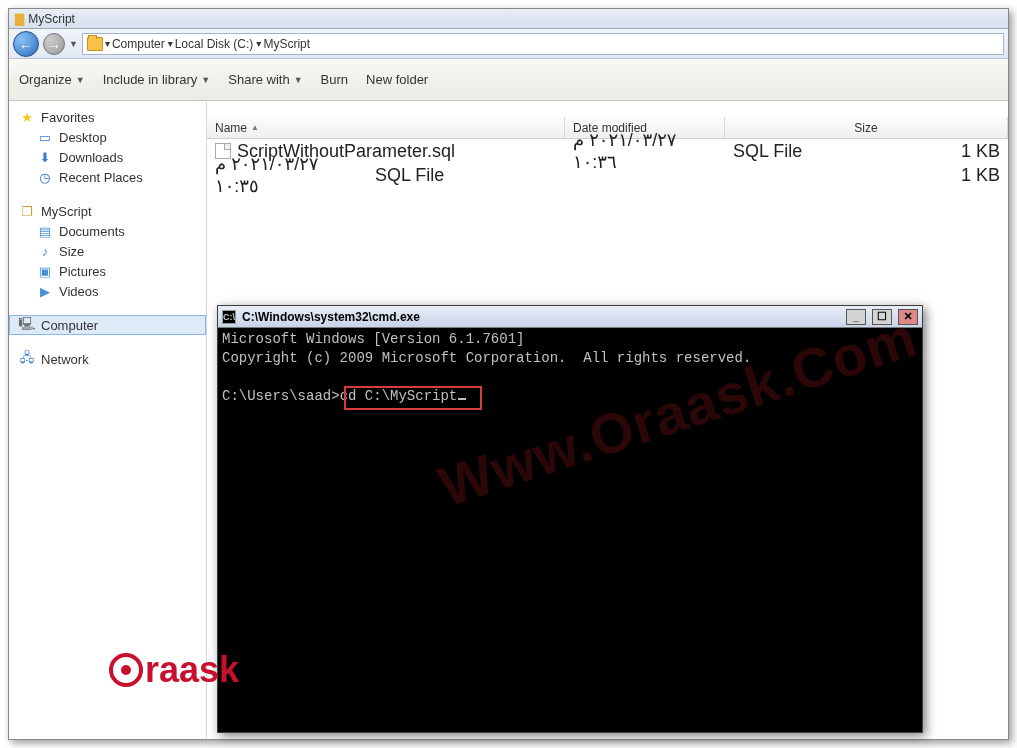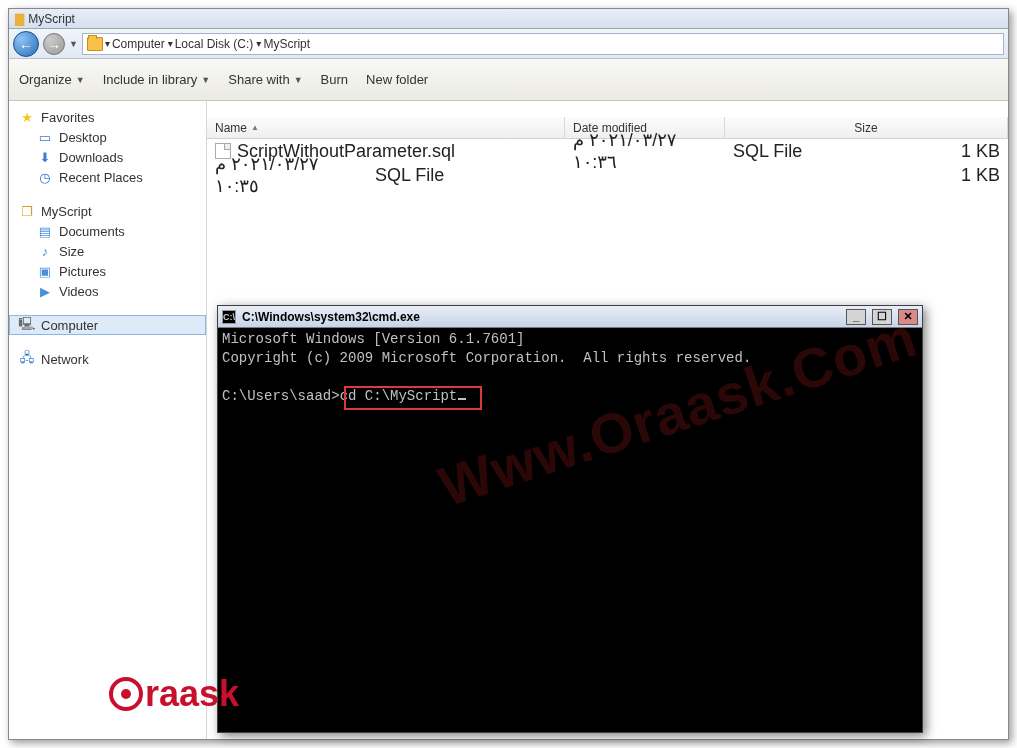--- a/index.html
+++ b/index.html
@@ -187,21 +187,21 @@
     transform: rotate(-18deg);
     font-size:56px;
     font-weight:bold;
     font-family: Arial, sans-serif;
     color: rgba(200,30,30,0.22);
     pointer-events:none;
     letter-spacing:1px;
   }
   .logo-oraask{
     position:absolute;
-    left:100px; top:664px;
+    left:100px; top:640px;
     font-size:36px;
     font-family: Arial, sans-serif;
     color:#c8102e;
     font-weight:bold;
     display:flex;align-items:center;gap:2px;
     pointer-events:none;
   }
   .logo-o{
     width:34px;height:34px;border:4px solid #c8102e;border-radius:50%;
     display:inline-flex;align-items:center;justify-content:center;

